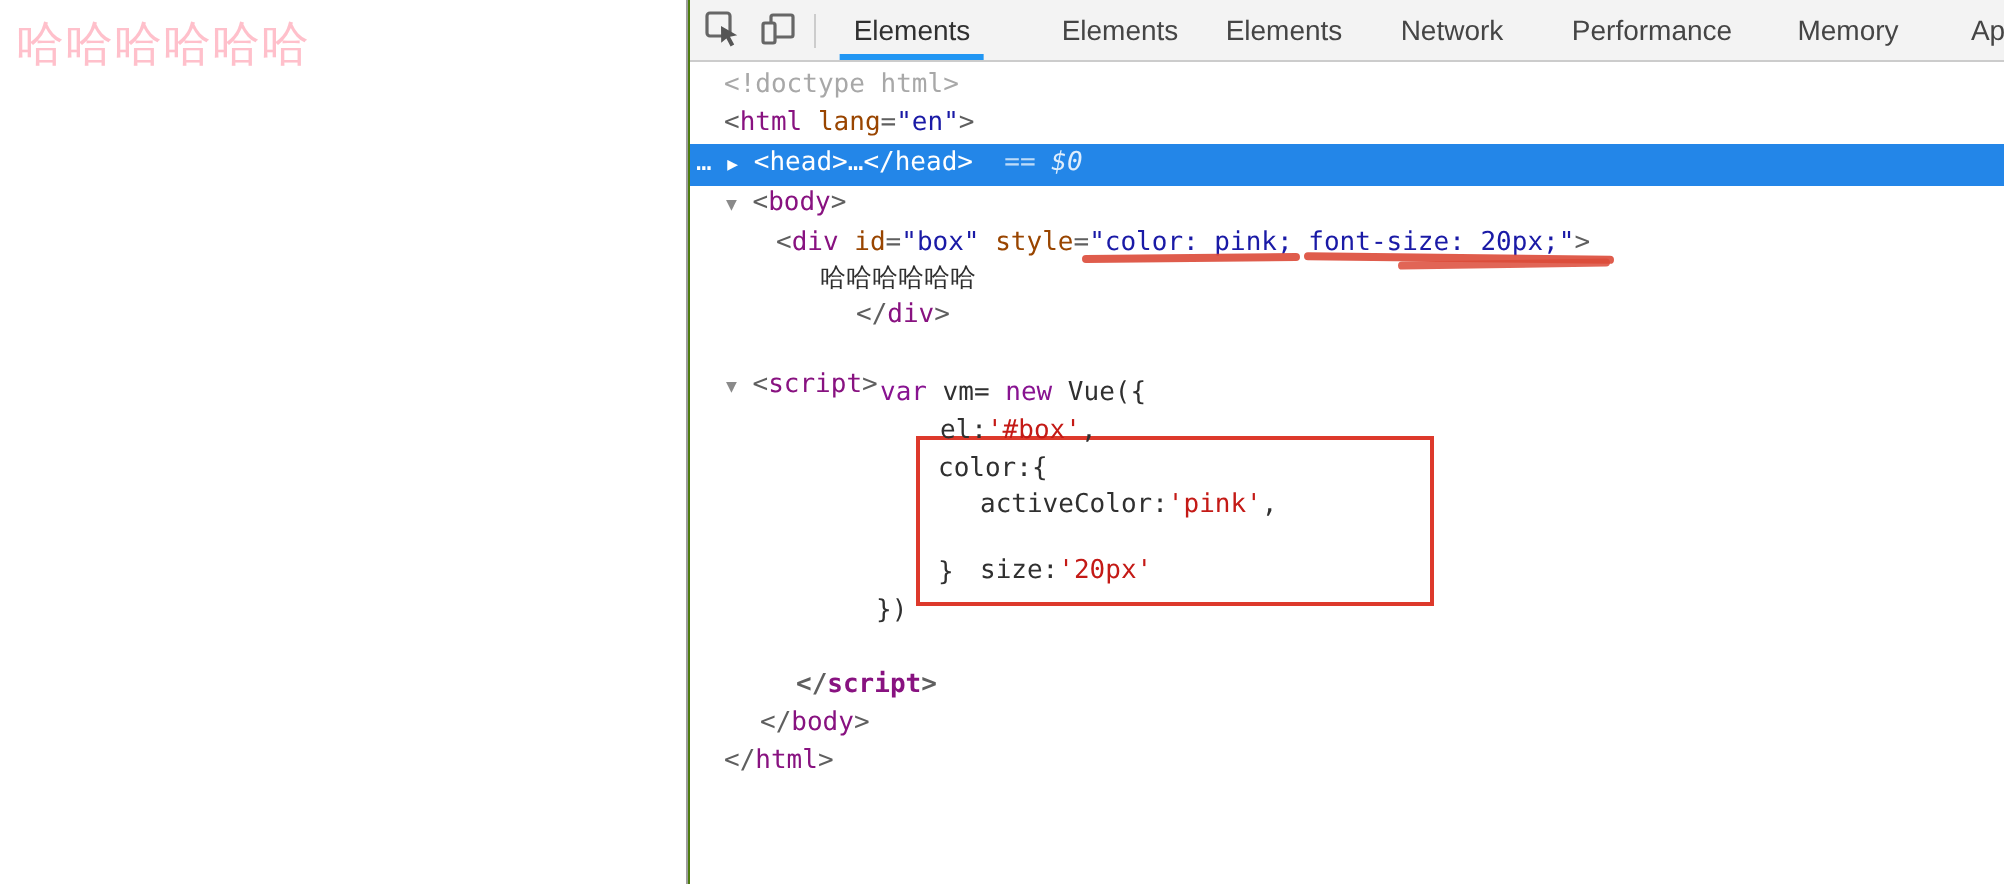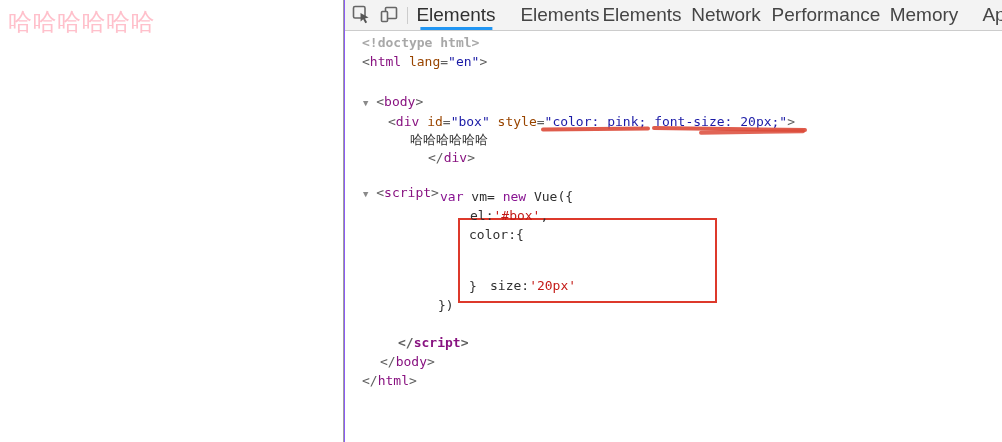--- a/index.html
+++ b/index.html
@@ -1,50 +1,50 @@
 <!DOCTYPE html>
 <html style="--page-pink: #ffc0cb; --toolbar-bg: #f3f3f3; --tab-accent: #2196f3; --selection-blue: #2386e8; --annotation-red: #dc4a38; --box-red: #dd392b; --comment-gray: #a8a8a8; --tag-purple: #881280; --attr-orange: #994500; --value-blue: #1a1aa6; --bracket-gray: #5f5f5f; --plain-dark: #303030; --keyword-purple: #881391; --string-red: #c41a16;"><head>
 <meta charset="utf-8">
 <style>
   * { margin:0; padding:0; box-sizing:border-box; }
   html,body { width:1002px; height:442px; overflow:hidden; background:#fff;
               font-family:"Liberation Sans", sans-serif; }
-  #stage { position:relative; width:806px; height:442px; background:#8b5cf6;border-radius:29px; }
+  #stage { position:relative; width:806px; height:442px; background:#4d7c0f;border-radius:29px; }
 
   
   #page-view { position:absolute; left:0; top:0; width:344px; height:442px;
                background:#fff; border-right:1.5px solid #9e9e9e; }
   #haha-text { position:absolute; left:8px; top:8px; font-size:24px; line-height:28px;
                color:var(--page-pink); letter-spacing:0.5px; font-weight:400;
                font-family:"DejaVu Sans", sans-serif; }
 
   
   #devtools { position:absolute; left:345px; top:0; width:657px; height:442px; background:#fff; }
 
   #dt-toolbar { position:absolute; left:0; top:0; width:657px; height:31px;
                 background:var(--toolbar-bg); border-bottom:1px solid #ccc; }
   .tb-btn { position:absolute; top:4px; width:24px; height:24px; display:flex;
             align-items:center; justify-content:center; }
   #btn-inspect { left:4px; }
   #btn-device  { left:32px; }
   .tb-sep { position:absolute; left:62px; top:7px; width:1px; height:17px; background:#ccc; }
 
   .dt-tab { position:absolute; top:0; height:30px; transform:translateX(-50%);
-            display:flex; align-items:center; font-size:19px; color:#454545;
+            display:flex; align-items:center; font-size:14px; color:#454545;
             white-space:nowrap; cursor:default; }
   .dt-tab.active { color:#303030; }
   .dt-tab.active::after { content:""; position:absolute; left:50%; transform:translateX(-50%);
             bottom:0; width:72px; height:3px; background:var(--tab-accent); }
 
   
   #code-area { position:absolute; left:0; top:31px; right:0; bottom:0; background:#fff; }
   .line { position:absolute; height:20px; line-height:20px; white-space:pre;
           font-family:"DejaVu Sans Mono","Liberation Mono",monospace; font-size:13px; }
   .line.selected { background:var(--selection-blue); height:21px; }
-  [data-c="gray"]  { color:var(--comment-gray);font-weight:bold; }
+  [data-c="gray"]  { color:var(--comment-gray); }
   [data-c="tag"]   { color:var(--tag-purple); }
   [data-c="att"]   { color:var(--attr-orange); }
   [data-c="val"]   { color:var(--value-blue); }
   [data-c="brk"]   { color:var(--bracket-gray); }
   [data-c="pln"]   { color:var(--plain-dark); }
   [data-c="kw"]    { color:var(--keyword-purple); }
   [data-c="str"]   { color:var(--string-red); }
   [data-c="arr"]   { color:#8a8a8a; font-size:9px; }
   [data-c="selarr"]{ color:#fff; font-size:9px; }
   [data-c="selw"]  { color:#fff; }
@@ -103,28 +103,30 @@
       <div class="dt-tab" style="left:481px">Performance</div>
       <div class="dt-tab" style="left:579px">Memory</div>
       <div class="dt-tab" style="left:649px">Ap</div>
     </div>
 
     <div id="code-area">
 
       <div id="anno-box" style="left: 113px; top: 187px; width: 259px; height: 85px;"></div>
     <div class="line" style="top: 2px; left: 17px;"><span data-c="gray">&lt;!doctype html&gt;</span></div>
         <div class="line" style="top: 21px; left: 17px;"><span data-c="brk">&lt;</span><span data-c="tag">html</span><span data-c="pln"> </span><span data-c="att">lang</span><span data-c="brk">=</span><span data-c="val">"en"</span><span data-c="brk">&gt;</span></div>
+        <div class="line selected" style="top: 41px; left: 0px; right: 0px; padding-left: 3px;"><span data-c="selw">…</span><span data-c="selw"> </span><span data-c="selarr">▶</span><span data-c="selw"> </span><span data-c="selw">&lt;head&gt;…&lt;/head&gt;</span><span data-c="selw">  </span><span data-c="seldim">== </span><span data-c="seldollar">$0</span></div>
         <div class="line" style="top: 61px; left: 18px;"><span data-c="arr">▼</span><span data-c="pln"> </span><span data-c="brk">&lt;</span><span data-c="tag">body</span><span data-c="brk">&gt;</span></div>
         <div class="line" style="top: 81px; left: 43px;"><span data-c="brk">&lt;</span><span data-c="tag">div</span><span data-c="pln"> </span><span data-c="att">id</span><span data-c="brk">=</span><span data-c="val">"box"</span><span data-c="pln"> </span><span data-c="att">style</span><span data-c="brk">=</span><span data-c="val" class="u1">"color: pink;</span><span data-c="val"> </span><span data-c="val" class="u2">font-size: 20px;"</span><span data-c="brk">&gt;</span></div>
         <div class="line" style="top: 99px; left: 65px;"><span data-c="pln">哈哈哈哈哈哈</span></div>
         <div class="line" style="top: 117px; left: 83px;"><span data-c="brk">&lt;/</span><span data-c="tag">div</span><span data-c="brk">&gt;</span></div>
         <div class="line" style="top: 137px; left: 18px; margin-top: 15px;"><span data-c="arr">▼</span><span data-c="pln"> </span><span data-c="brk">&lt;</span><span data-c="tag">script</span><span data-c="brk">&gt;</span></div>
         <div class="line" style="top: 156px; left: 95px;"><span data-c="kw">var</span><span data-c="pln"> vm= </span><span data-c="kw">new</span><span data-c="pln"> Vue({</span></div>
         <div class="line" style="top: 175px; left: 125px;"><span data-c="pln">el:</span><span data-c="str">'#box'</span><span data-c="pln">,</span></div>
         <div class="line" style="top: 194px; left: 124px;"><span data-c="pln">color:{</span></div>
+        <div class="line" style="top: 212px; left: 145px;"><span data-c="pln">activeColor:</span><span data-c="str">'pink'</span><span data-c="pln">,</span></div>
         <div class="line" style="top: 245px; left: 145px;"><span data-c="pln">size:</span><span data-c="str">'20px'</span></div>
         <div class="line" style="top: 246px; left: 124px;"><span data-c="pln">}</span></div>
         <div class="line" style="top: 265px; left: 93px;"><span data-c="pln">})</span></div>
         <div class="line" style="top: 302px; left: 53px; font-weight: bold;"><span data-c="brk">&lt;/</span><span data-c="tag">script</span><span data-c="brk">&gt;</span></div>
         <div class="line" style="top: 321px; left: 35px;"><span data-c="brk">&lt;/</span><span data-c="tag">body</span><span data-c="brk">&gt;</span></div>
         <div class="line" style="top: 340px; left: 17px;"><span data-c="brk">&lt;/</span><span data-c="tag">html</span><span data-c="brk">&gt;</span></div>
       </div>
 
   </div>
 </div>

